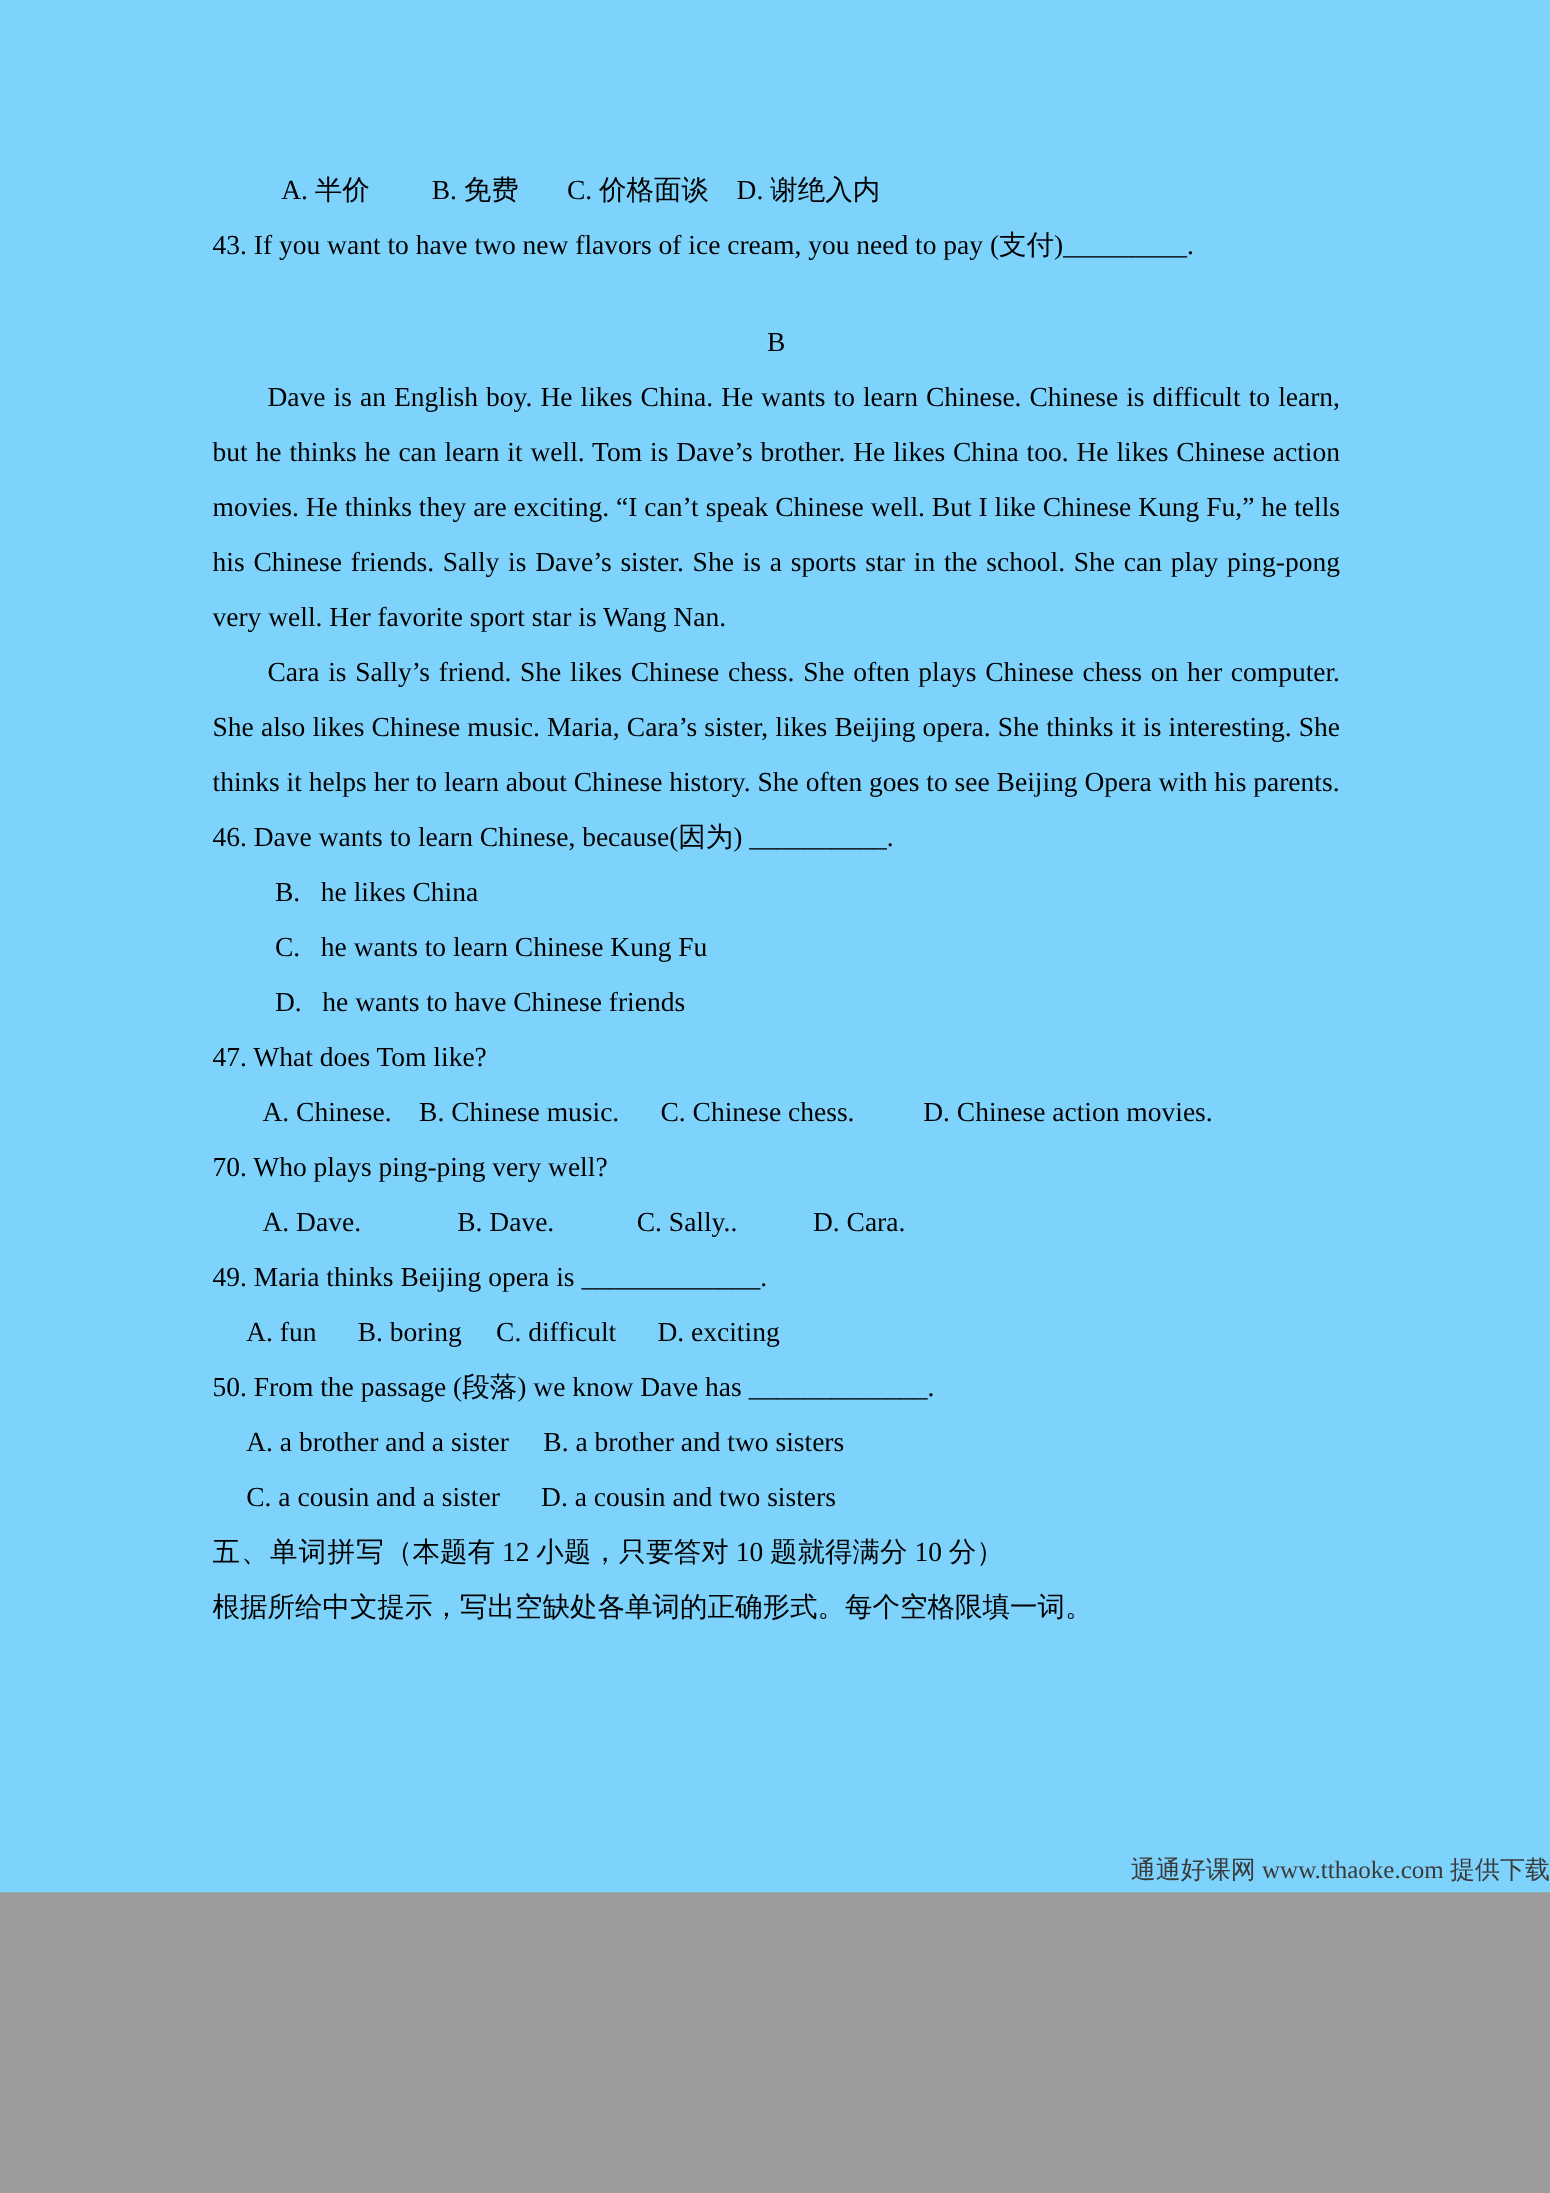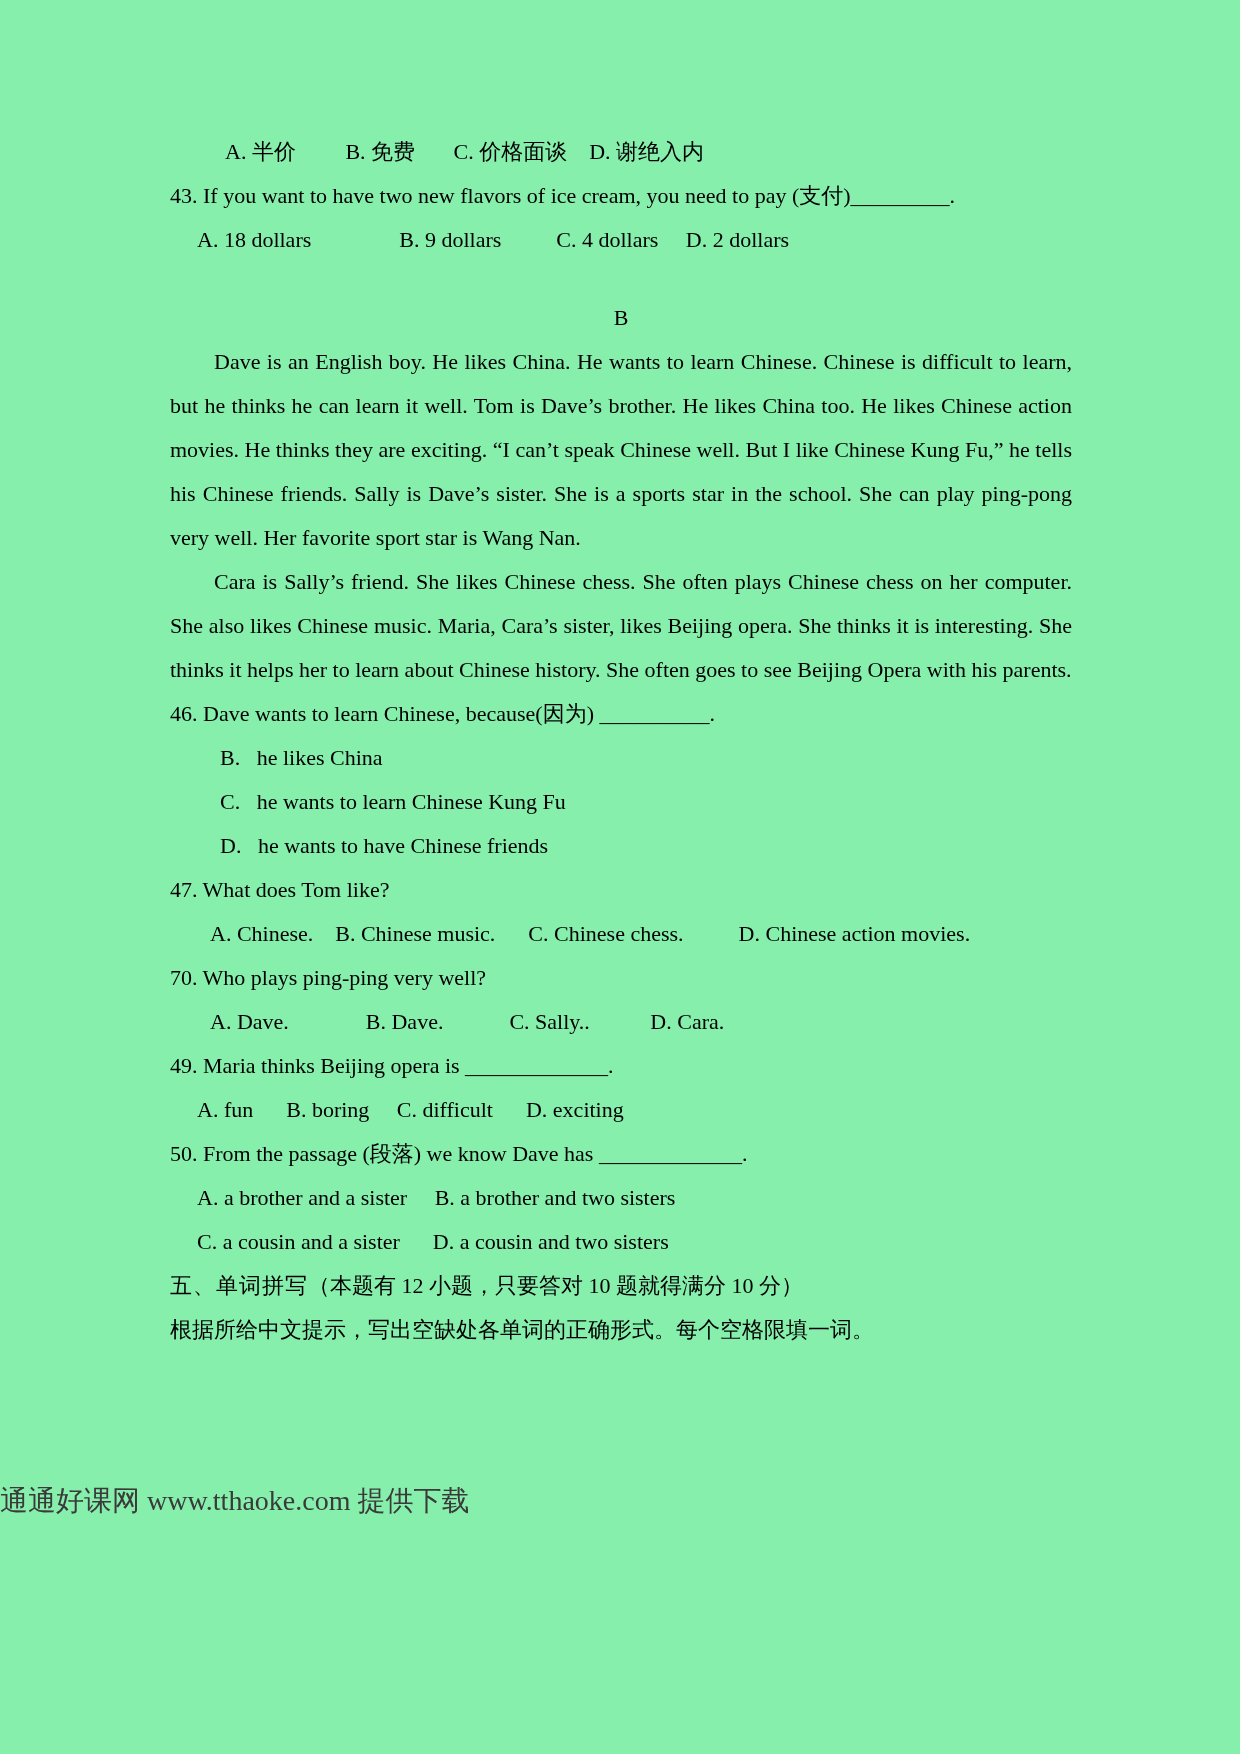--- a/index.html
+++ b/index.html
@@ -1,21 +1,21 @@
 <!DOCTYPE html>
 <html><head>
 <meta charset="utf-8">
 <style>
   * { margin: 0; padding: 0; box-sizing: border-box; }
   html, body { background: #9c9c9c; }
   .page {
     width: 1240px;
-    height: 1754px;
+    height: 1514px;
     margin: 0 auto;
-    background: #86efac;
+    background: #7dd3fc;
     position: relative;
     font-family: "Liberation Serif", serif;
     color: #000000;
     overflow: hidden;
   }
   .content {
     padding: 130px 168px 0 170px;
     font-size: 22px;
   }
   .line {
@@ -39,36 +39,36 @@
   .heiti-bold {
     font-family: "Liberation Sans", sans-serif;
     font-weight: normal;
     letter-spacing: 1px;
   }
   .footer {
     position: absolute;
     left: 0;
     right: 0;
     top: 1482px;
-    text-align: left;
-    font-size: 28px;
+    text-align: right;
+    font-size: 20px;
     color: #3a3a3a;
     font-family: "Liberation Serif", serif;
+    padding-left: 20px;
   }
 </style>
 </head>
 <body>
 
 <div class="page">
   <div class="content">
 
     <p class="line indent-55">A. 半价         B. 免费       C. 价格面谈    D. 谢绝入内</p>
 
     <p class="line">43. If you want to have two new flavors of ice cream, you need to pay (支付)_________.</p>
-    <p class="line indent-27">A. 18 dollars                B. 9 dollars          C. 4 dollars     D. 2 dollars</p>
 
     <p class="section-label">B</p>
 
     <p class="para">Dave is an English boy. He likes China. He wants to learn Chinese. Chinese is difficult to learn, but he thinks he can learn it well. Tom is Dave’s brother. He likes China too. He likes Chinese action movies. He thinks they are exciting. “I can’t speak Chinese well. But I like Chinese Kung Fu,” he tells his Chinese friends. Sally is Dave’s sister. She is a sports star in the school. She can play ping-pong very well. Her favorite sport star is Wang Nan.</p>
     <p class="para">Cara is Sally’s friend. She likes Chinese chess. She often plays Chinese chess on her computer. She also likes Chinese music. Maria, Cara’s sister, likes Beijing opera. She thinks it is interesting. She thinks it helps her to learn about Chinese history. She often goes to see Beijing Opera with his parents.</p>
 
     <p class="line">46. Dave wants to learn Chinese, because(因为) __________.</p>
     <p class="line indent-50">B.   he likes China</p>
     <p class="line indent-50">C.   he wants to learn Chinese Kung Fu</p>
     <p class="line indent-50">D.   he wants to have Chinese friends</p>

